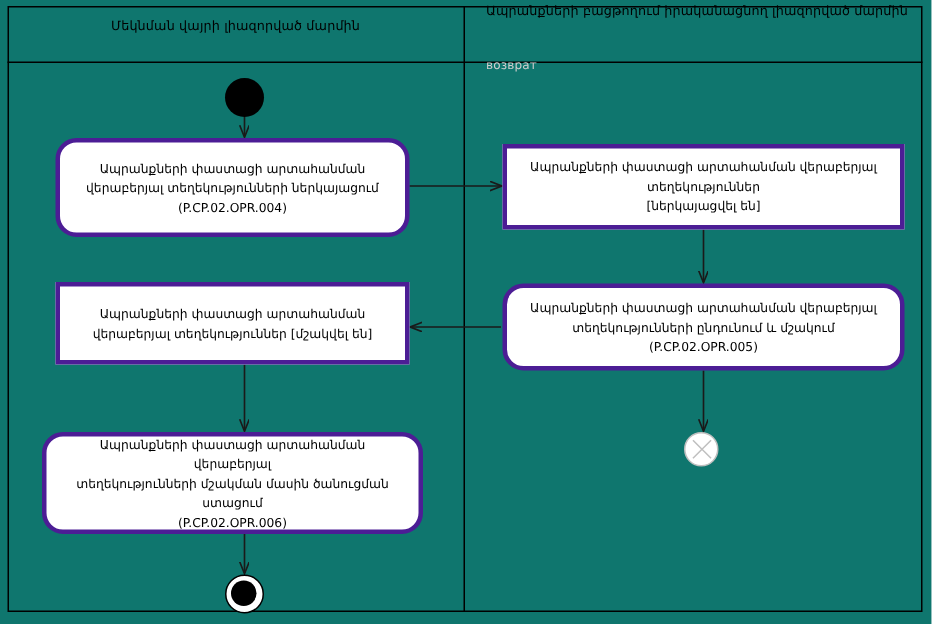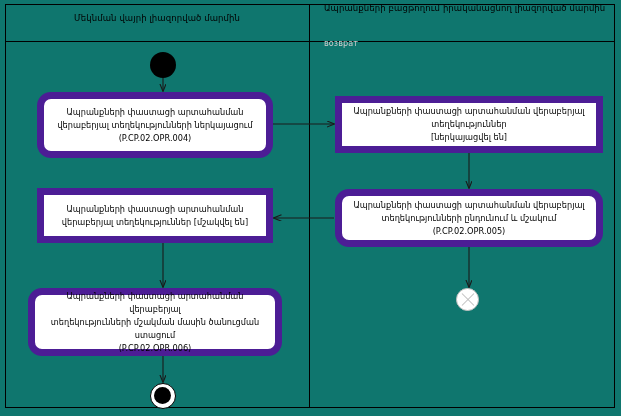--- a/index.html
+++ b/index.html
@@ -66,21 +66,21 @@
   #lane-right-subtitle {
     color: #cfcfcf;
     font-size: 8px;
     margin-top: 24px;
   }
 
   
   .node {
     position: absolute;
     box-sizing: border-box;
-    border: 7px solid #4c1d95;
+    border: 3px solid #4c1d95;
     background: #ffffff;
     display: flex;
     align-items: center;
     justify-content: center;
     text-align: center;
   }
   .node.action { border-radius: 14px; }
   .node.object { border-radius: 0; }
   .node .label {
     font-size: 8.2px;

